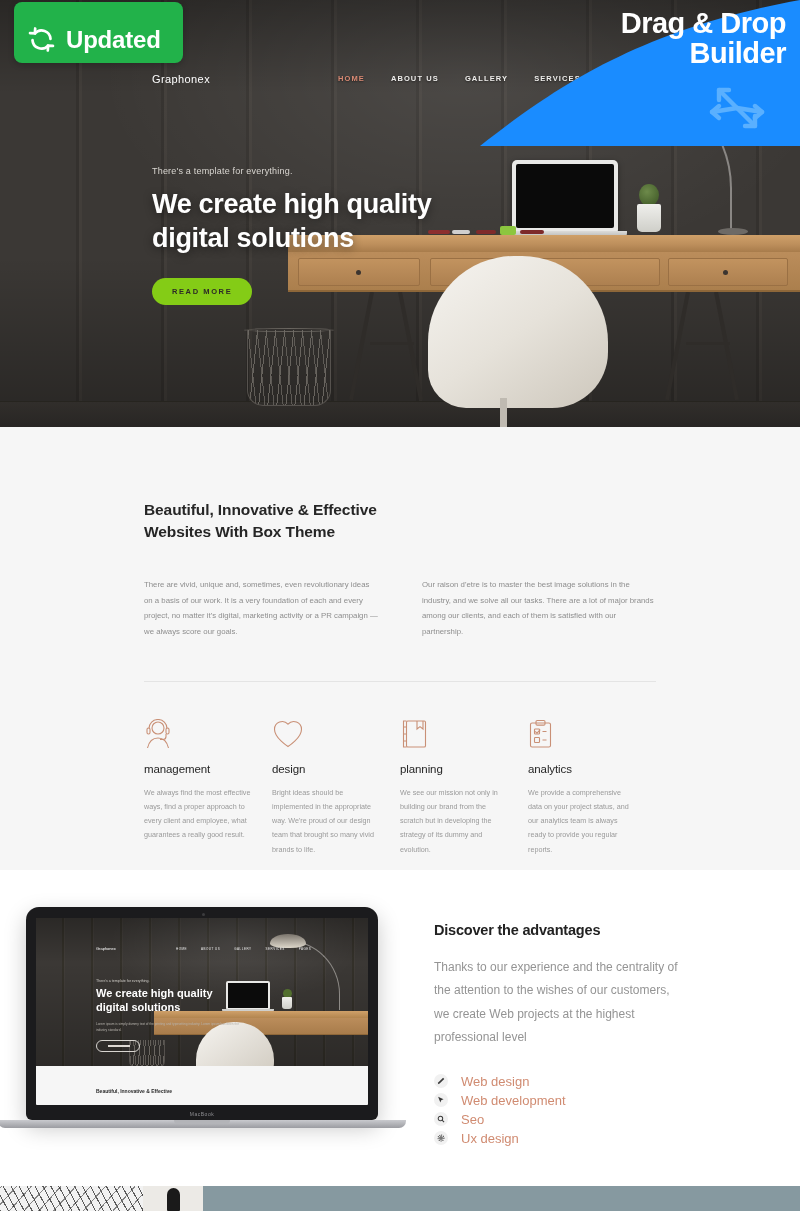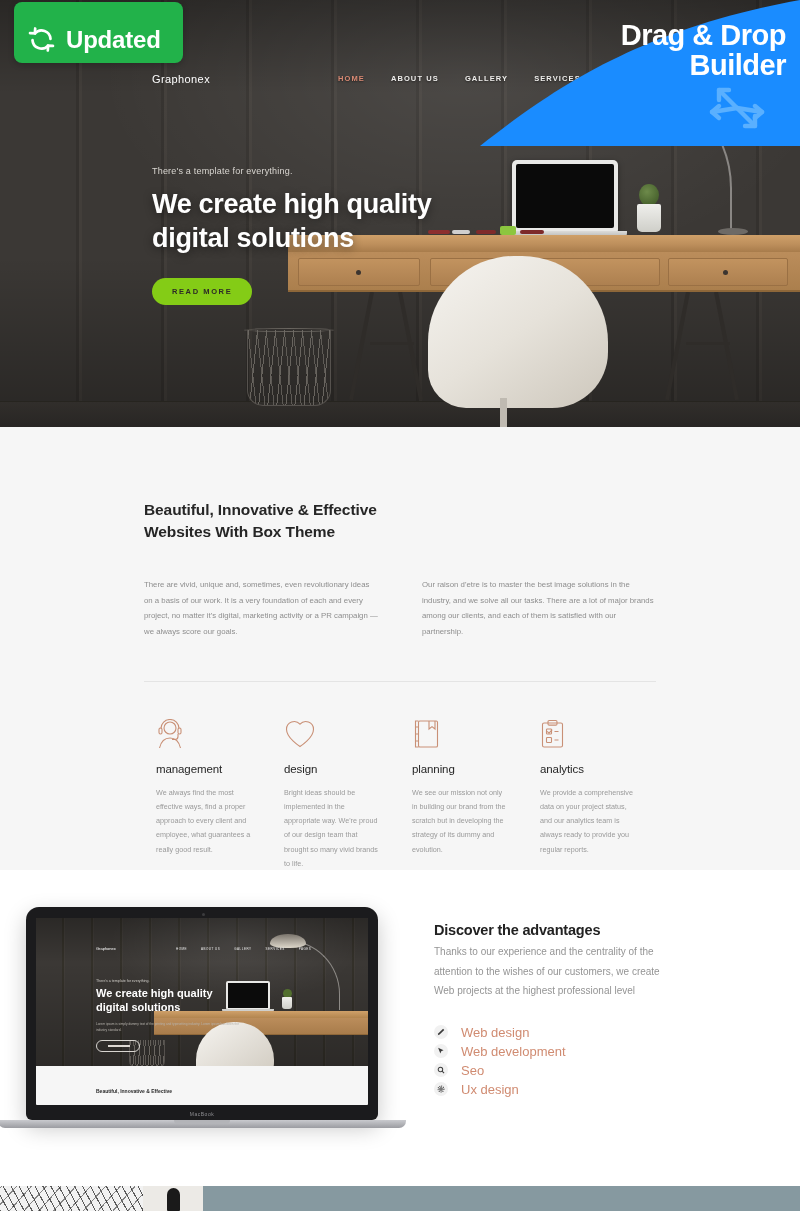--- a/index.html
+++ b/index.html
@@ -192,38 +192,38 @@
     display: flex; align-items: center; gap: 11px;
     box-shadow: 0 2px 6px rgba(0,0,0,.2);
   }
   .badge-updated span { font-size: 24px; font-weight: 700; letter-spacing: -.2px; line-height: 1; }
 
   .ribbon-blue {
     position: absolute; right: 0; top: 0; width: 320px; height: 146px; z-index: 29;
     pointer-events: none;
   }
   .ribbon-text {
-    position: absolute; right: 14px; top: 20px; z-index: 31;
+    position: absolute; right: 14px; top: 8px; z-index: 31;
     color: #fff; text-align: right; line-height: 1.05;
     font-size: 29px; font-weight: 700; letter-spacing: -.5px;
   }
 
   
   .sec-about { background: #f6f6f6; padding: 72px 0 0; height: 443px; position: relative; }
   .wrap { width: 512px; margin: 0 auto; }
   .about-h {
     font-size: 15.5px; font-weight: 700; color: #262626;
     line-height: 1.42; letter-spacing: -.1px;
   }
   .about-cols { display: flex; gap: 44px; margin-top: 34px; }
   .about-cols p { flex: 1; font-size: 7.8px; line-height: 2.0; color: #8e8e8e; }
   .rule { height: 1px; background: #e4e4e4; margin-top: 42px; }
 
   .features { display: flex; gap: 0; margin-top: 33px; }
-  .feat { width: 128px; padding-right: 20px; margin-left: 12px; }
+  .feat { width: 128px; padding-right: 20px; }
   .feat-icon { height: 34px; display: flex; align-items: flex-end; }
   .feat-h { font-size: 11.5px; color: #262626; margin-top: 14px; font-weight: 400; letter-spacing: -.1px; }
   .feat-p { font-size: 7.2px; line-height: 1.95; color: #9a9a9a; margin-top: 11px; }
 
   
   .sec-adv { background: #fff; height: 271px; position: relative; }
 
   .macwrap { position: absolute; left: 26px; top: 37px; width: 352px; }
   .mac-body {
     width: 352px; height: 213px;
@@ -274,21 +274,21 @@
   .mini-lamp-arm { position: absolute; left: 250px; top: 22px; width: 54px; height: 70px; border-right: 1.5px solid #8d8a86; border-top: 1.5px solid #8d8a86; border-radius: 0 70px 0 0; }
   .mini-lamp-shade { position: absolute; left: 234px; top: 16px; width: 36px; height: 14px; background: linear-gradient(to bottom,#7a746c,#ddd7ca); border-radius: 50% 50% 45% 45% / 70% 70% 32% 32%; }
   .mini-chair { position: absolute; left: 160px; top: 104px; width: 78px; height: 64px; background: linear-gradient(145deg,#f6f4f0,#cdc7bc); border-radius: 38px 38px 24px 16px; }
   .mini-basket { position: absolute; left: 93px; top: 122px; width: 36px; height: 28px; border: 1px solid #55514d; border-top: 0; border-radius: 0 0 7px 7px;
     background: repeating-linear-gradient(96deg, rgba(110,106,100,.85) 0 1px, transparent 1px 5px), repeating-linear-gradient(-96deg, rgba(110,106,100,.7) 0 1px, transparent 1px 5px); }
   .mini-white { position: absolute; left: 0; right: 0; top: 148px; bottom: 0; background: #f6f6f6; }
   .mini-white b { position: absolute; left: 60px; top: 22px; font-size: 5px; color: #2a2a2a; }
 
   .adv { position: absolute; left: 434px; top: 52px; width: 244px; }
   .adv-h { font-size: 14.5px; font-weight: 700; color: #222; letter-spacing: -.2px; }
-  .adv-p { font-size: 10px; line-height: 1.95; color: #949494; margin-top: 4px; }
+  .adv-p { font-size: 12px; line-height: 1.95; color: #949494; margin-top: 18px; }
   .adv-list { margin-top: 22px; }
   .adv-item { display: flex; align-items: center; gap: 13px; height: 19px; margin-bottom: 0; }
   .adv-dot {
     width: 14px; height: 14px; border-radius: 50%;
     background: #f1f1f1; display: flex; align-items: center; justify-content: center;
     flex: none;
   }
   .adv-label { font-size: 13px; color: #d08b71; }
 
   

